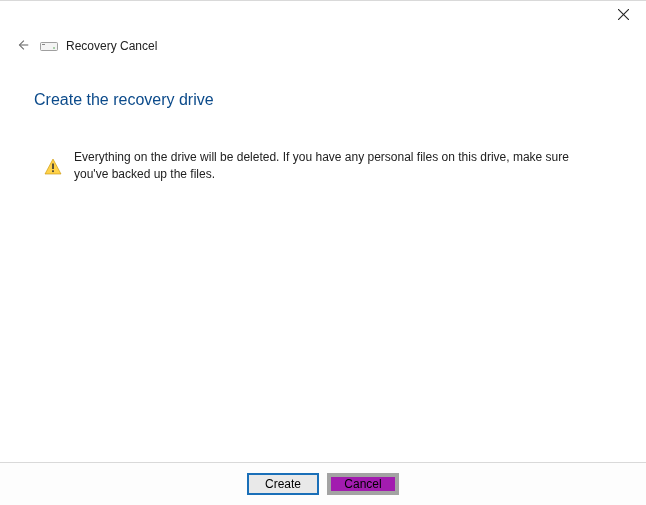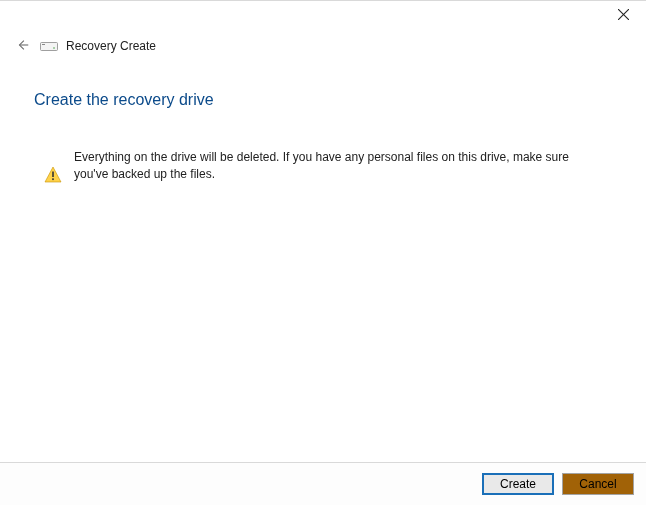--- a/index.html
+++ b/index.html
@@ -80,51 +80,51 @@
       padding: 36px 30px 0 34px;
     }
     .page-heading {
       font-size: 16px;
       color: #0b4a8a;
       font-weight: 400;
       margin-bottom: 40px;
     }
     .warning-row {
       display: flex;
-      align-items: flex-end;
+      align-items: center;
       gap: 12px;
       padding-left: 10px;
     }
     .warning-icon {
       width: 18px;
       height: 18px;
       flex-shrink: 0;
       margin-top: 1px;
     }
     .warning-text {
       font-size: 12px;
       color: #222;
       line-height: 1.45;
       max-width: 520px;
     }
     .footer {
       border-top: 1px solid #d9d9d9;
       padding: 10px 12px 10px 12px;
       display: flex;
-      justify-content: flex-end;
+      justify-content: center;
       gap: 8px;
       background: #fdfdfd;
     }
     .btn {
       min-width: 72px;
       height: 22px;
       font-size: 12px;
       font-family: inherit;
-      background: #a16207;
-      border: 1px solid #a3a3a3;
+      background: #a21caf;
+      border: 4px solid #a3a3a3;
       cursor: pointer;
       padding: 0 12px;
     }
     .btn.primary {
       border: 2px solid #1a6fb8;
       background: #e9e9e9;
     }
   </style>
 </head>
 <body>
@@ -151,21 +151,21 @@
         </svg>
       </span>
     </button>
     <span class="drive-icon">
       <svg viewBox="0 0 18 12">
         <rect x="0.5" y="2.5" width="17" height="8" rx="1" fill="#f4f4f4" stroke="#888" stroke-width="0.8"></rect>
         <rect x="2" y="4" width="3" height="1" fill="#888"></rect>
         <circle cx="14" cy="8" r="0.8" fill="#4aa04a"></circle>
       </svg>
     </span>
-    <span class="window-title">Recovery Create</span>
+    <span class="window-title">Recovery Cancel</span>
   </div>
 
   <div class="content">
     <h1 class="page-heading">Create the recovery drive</h1>
 
     <div class="warning-row">
       <span class="warning-icon">
         <svg viewBox="0 0 18 18">
           <polygon points="9,1 17,16 1,16" fill="#ffd24a" stroke="#c79200" stroke-width="0.6"></polygon>
           <rect x="8.2" y="5.5" width="1.6" height="5.5" fill="#333"></rect>

